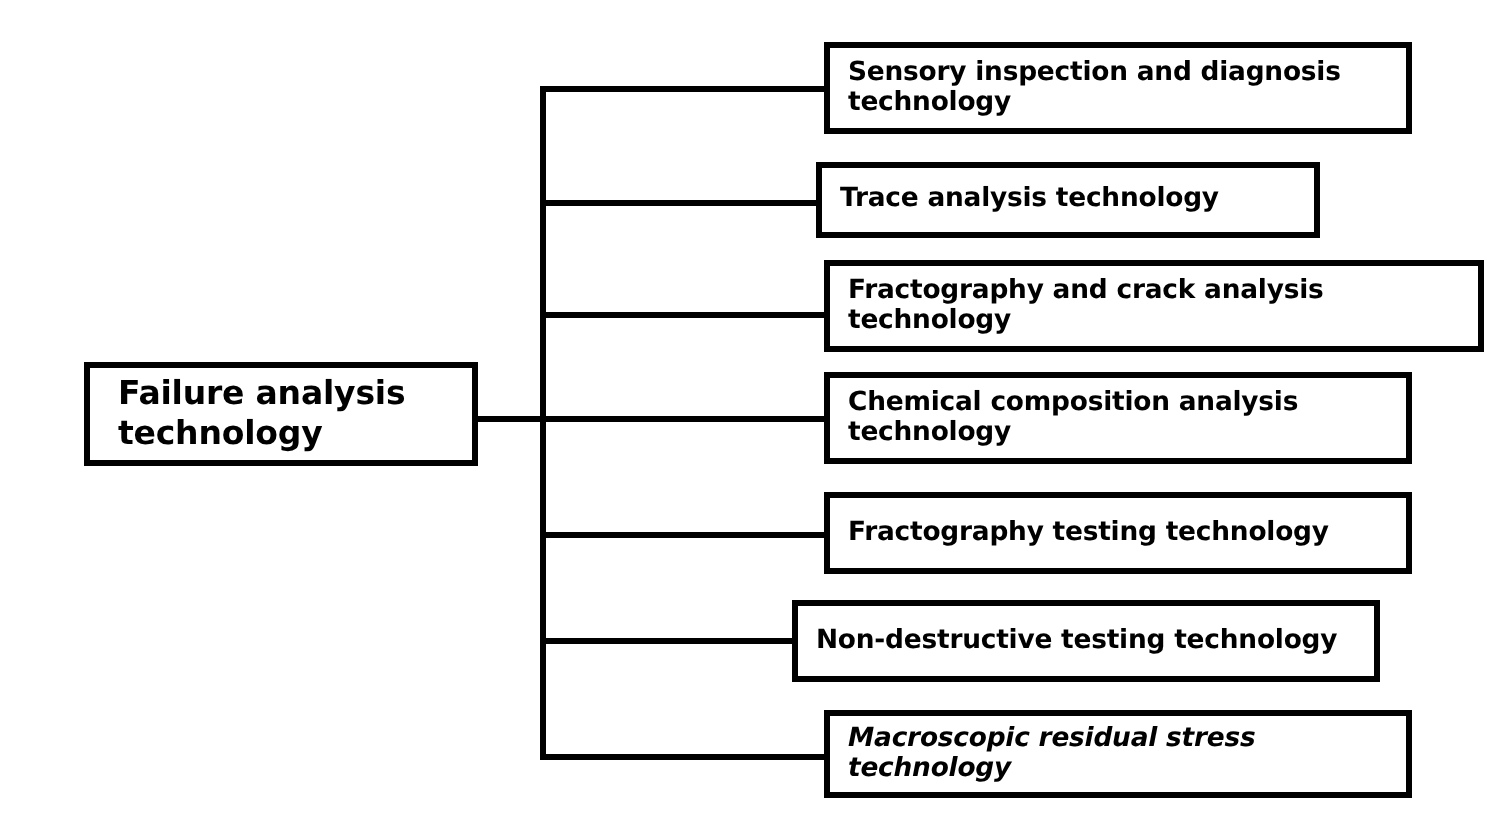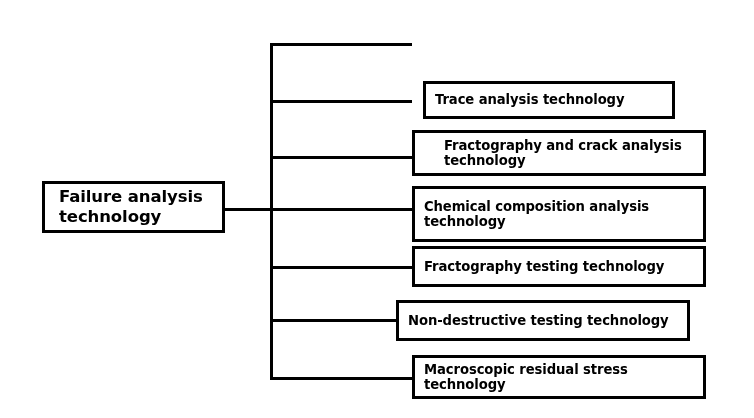--- a/index.html
+++ b/index.html
@@ -37,21 +37,21 @@
     line-height: 1.16;
     padding: 0 6px 0 9px;
     width: 100%;
     box-sizing: border-box;
   }
 
   
   #root-node {
     left: 42px;
     top: 181px;
-    width: 183px;
+    width: 197px;
     height: 52px;
   }
   #root-node .node-label {
     font-size: 16.5px;
     line-height: 1.2;
     padding-left: 14px;
   }
 
   
   .child-node .node-label {
@@ -98,38 +98,41 @@
   <div class="line line-h branch" style="top:156px;"></div>
   <div class="line line-h branch" style="top:208px;"></div>
   <div class="line line-h branch" style="top:266px;"></div>
   <div class="line line-h branch" style="top:319px;"></div>
   <div class="line line-h branch" style="top:377px;"></div>
 
   <div class="node-box" id="root-node">
     <span class="node-label">Failure analysis technology</span>
   </div>
 
+  <div class="node-box child-node" style="left:412px; top:21px; width:294px; height:46px;">
+    <span class="node-label">Sensory inspection and diagnosis technology</span>
+  </div>
 
-  <div class="node-box child-node" style="left:423px; top:81px; width:252px; height:38px;">
+  <div class="node-box child-node" style="left:408px; top:81px; width:252px; height:38px;">
     <span class="node-label">Trace analysis technology</span>
   </div>
 
-  <div class="node-box child-node" style="left:412px; top:130px; width:294px; height:46px;padding-left:20px;">
+  <div class="node-box child-node" style="left:412px; top:130px; width:330px; height:46px;">
     <span class="node-label">Fractography and crack analysis technology</span>
   </div>
 
-  <div class="node-box child-node" style="left:412px; top:186px; width:294px; height:56px;">
+  <div class="node-box child-node" style="left:412px; top:186px; width:294px; height:46px;">
     <span class="node-label">Chemical composition analysis technology</span>
   </div>
 
   <div class="node-box child-node" style="left:412px; top:246px; width:294px; height:41px;">
     <span class="node-label">Fractography testing technology</span>
   </div>
 
   <div class="node-box child-node" style="left:396px; top:300px; width:294px; height:41px;">
     <span class="node-label">Non-destructive testing technology</span>
   </div>
 
-  <div class="node-box child-node" style="left:412px; top:355px; width:294px; height:44px;">
+  <div class="node-box child-node" style="left:412px; top:355px; width:294px; height:44px;font-style:italic;">
     <span class="node-label">Macroscopic residual stress technology</span>
   </div>
 
 </div>
 
 </body></html>

